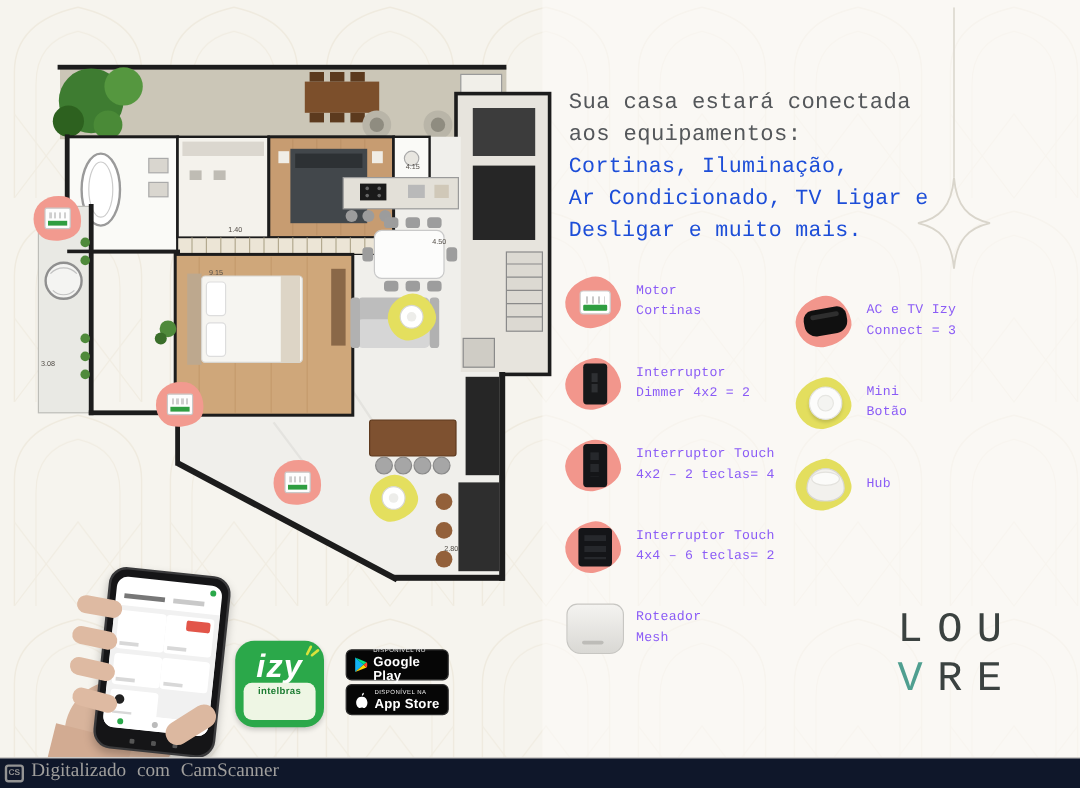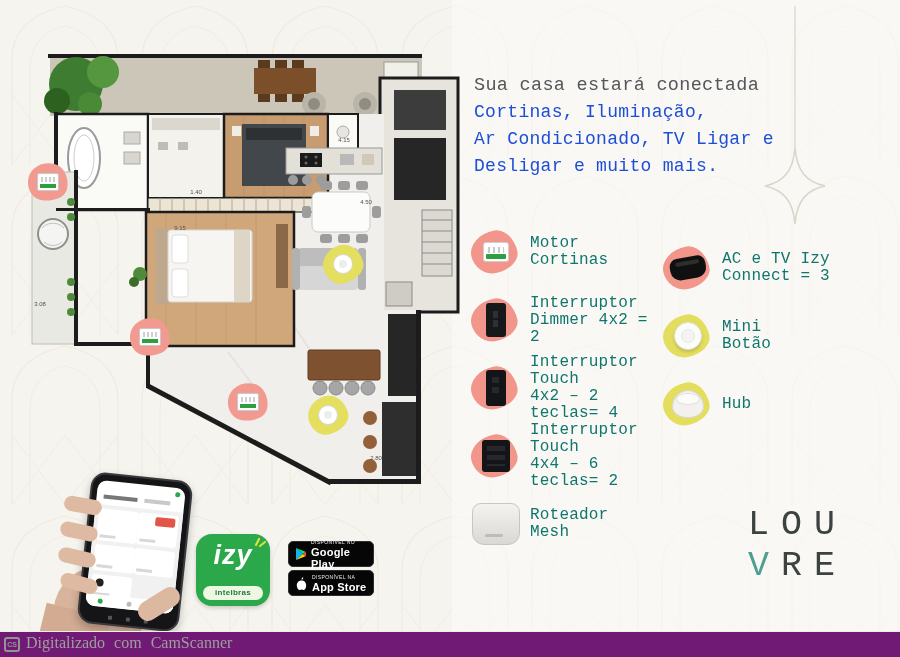--- a/index.html
+++ b/index.html
@@ -59,21 +59,21 @@
       background:repeating-linear-gradient(#26282c 0 5px,#141518 5px 9px); }
   .dev-ac-tv-izy-connect { width:36px; height:22px; background:#101010; border-radius:8px 8px 10px 10px;
       transform:translate(-50%,-50%) rotate(-10deg); }
   .dev-ac-tv-izy-connect::after { content:""; position:absolute; left:6px; top:4px; right:6px; height:4px; background:#2e2e2e; border-radius:2px; }
   .dev-mini-botao { width:28px; height:28px; background:#fcfcfb; border:1px solid #e2e2df; border-radius:50%; box-shadow:0 2px 3px rgba(0,0,0,.15); }
   .dev-mini-botao::after { content:""; position:absolute; inset:6px; border:1px solid #e6e6e2; border-radius:50%; background:#f4f4f1; }
   .dev-hub { width:32px; height:28px; background:#f2f1ed; border:1px solid #d8d7d2; border-radius:50% 50% 46% 46%/60% 60% 40% 40%; }
   .dev-hub::after { content:""; position:absolute; left:3px; right:3px; top:2px; height:10px; background:#fbfbf9; border-radius:50%; border:1px solid #e3e2dd; }
   .dev-roteador-mesh { width:48px; height:42px; background:linear-gradient(#f4f3f0,#d9d8d4); border:1px solid #c7c6c2; border-radius:9px 9px 12px 12px; }
   .dev-roteador-mesh::after { content:""; position:absolute; left:12px; bottom:7px; width:18px; height:3px; background:#bdbcb8; border-radius:2px; }
-  .legend-label { font-size:16px; line-height:17px; color:#0f766e; padding-left:6px; letter-spacing:.2px; }
+  .legend-label { font-size:11px; line-height:17px; color:#8b5cf6; padding-left:6px; letter-spacing:.2px; }
 
   
   .brand { position:absolute; left:748px; top:505px; font-size:35px; line-height:41px; letter-spacing:12px; color:#3b4240; font-weight:400; }
   .brand .accent { color:#4f9f90; }
 
   
   .phone-wrap { position:absolute; left:48px; top:472px; width:200px; height:165px; z-index:4; }
   .palm { position:absolute; left:6px; top:96px; width:92px; height:86px; background:#d8b49c; border-radius:46% 54% 42% 58%/52% 46% 54% 48%; transform:rotate(16deg); }
   .wrist { position:absolute; left:-8px; top:138px; width:66px; height:48px; background:#d2ab92; border-radius:0 0 20px 20px; transform:rotate(14deg); }
   .phone { position:absolute; left:36px; top:4px; width:102px; height:152px; background:#151517; border-radius:15px; border:2px solid #3a3a3c; transform:rotate(6deg); box-shadow:0 4px 8px rgba(0,0,0,.25); }
@@ -100,32 +100,32 @@
   .f1 { left:16px; top:26px; transform:rotate(10deg); }
   .f2 { left:12px; top:52px; transform:rotate(12deg); }
   .f3 { left:10px; top:78px; transform:rotate(13deg); }
   .f4 { left:12px; top:104px; transform:rotate(15deg); }
   .thumb { position:absolute; left:88px; top:122px; width:46px; height:20px; background:#dcb8a0; border-radius:10px; transform:rotate(-32deg); }
 
   
   .izy { position:absolute; left:196px; top:534px; width:74px; height:72px; background:#2ba84a; border-radius:16px; box-shadow:0 2px 4px rgba(0,0,0,.18); z-index:4; }
   .izy-text { position:absolute; top:6px; left:0; right:0; text-align:center; color:#fff; font-size:27px; font-weight:700; font-style:italic; letter-spacing:1px; }
   .izy-spark { position:absolute; right:3px; top:1px; }
-  .izy-pill { position:absolute; left:7px; right:7px; bottom:6px; height:14px; background:#eef6e4; border-radius:7px; color:#1d7d33; font-size:8px; font-weight:700; text-align:center; line-height:14px; letter-spacing:.3px; }
+  .izy-pill { position:absolute; left:7px; right:7px; bottom:6px; height:31px; background:#eef6e4; border-radius:7px; color:#1d7d33; font-size:8px; font-weight:700; text-align:center; line-height:14px; letter-spacing:.3px; }
 
   
   .badge { position:absolute; width:86px; height:26px; background:#060606; border:1px solid #2e2e2e; border-radius:5px; display:flex; align-items:center; padding:0 6px; gap:5px; color:#fff; z-index:4; }
   .badge-gp { left:288px; top:541px; }
   .badge-as { left:288px; top:570px; }
   .b-col { display:flex; flex-direction:column; justify-content:center; }
   .b-small { font-size:5px; letter-spacing:.4px; line-height:7px; text-transform:uppercase; color:#eee; }
   .b-big { font-size:11px; line-height:12px; font-weight:700; letter-spacing:.2px; }
 
   
-  .wm-bar { position:absolute; left:0; top:631px; width:900px; height:26px; background:#701a75; border-top:1px solid #f0ede6; z-index:5; }
+  .wm-bar { position:absolute; left:0; top:631px; width:900px; height:26px; background:#0f172a; border-top:1px solid #f0ede6; z-index:5; }
   .cs-badge { position:absolute; left:4px; top:5px; width:16px; height:15px; border:2px solid #949494; border-radius:3px; color:#949494; font-size:7px; font-weight:700; text-align:center; line-height:11px; }
   .wm-text { position:absolute; left:26px; top:2px; font-family:"Liberation Serif", serif; font-size:16px; color:#a09f9d; word-spacing:5px; }
 </style>
 </head>
 <body>
 
 <div id="canvas">
 
   <svg class="bg-pattern" width="900" height="657">
     <defs>
@@ -305,20 +305,21 @@
         <span class="dim" style="left: 12px; top: 252px;">3.08</span>
         <span class="dim" style="left: 348px; top: 406px;">2.80</span>
         <span class="dim" style="left: 168px; top: 140px;">1.40</span>
       </div>
   </div>
 
   <div class="panel">
 
     <div class="headline">
       <div class="t">Sua casa estará conectada</div>
+      <div class="t">aos equipamentos:</div>
       <div class="s">Cortinas, Iluminação,</div>
       <div class="s">Ar Condicionado, TV Ligar e</div>
       <div class="s">Desligar e muito mais.</div>
     </div>
 
     <div class="legend-col" id="legend-col-left">
         <div class="legend-item">
     <div class="icon-cell">
       <span class="blob blob-pink"></span>
       <span class="dev dev-motor-cortinas"></span>

